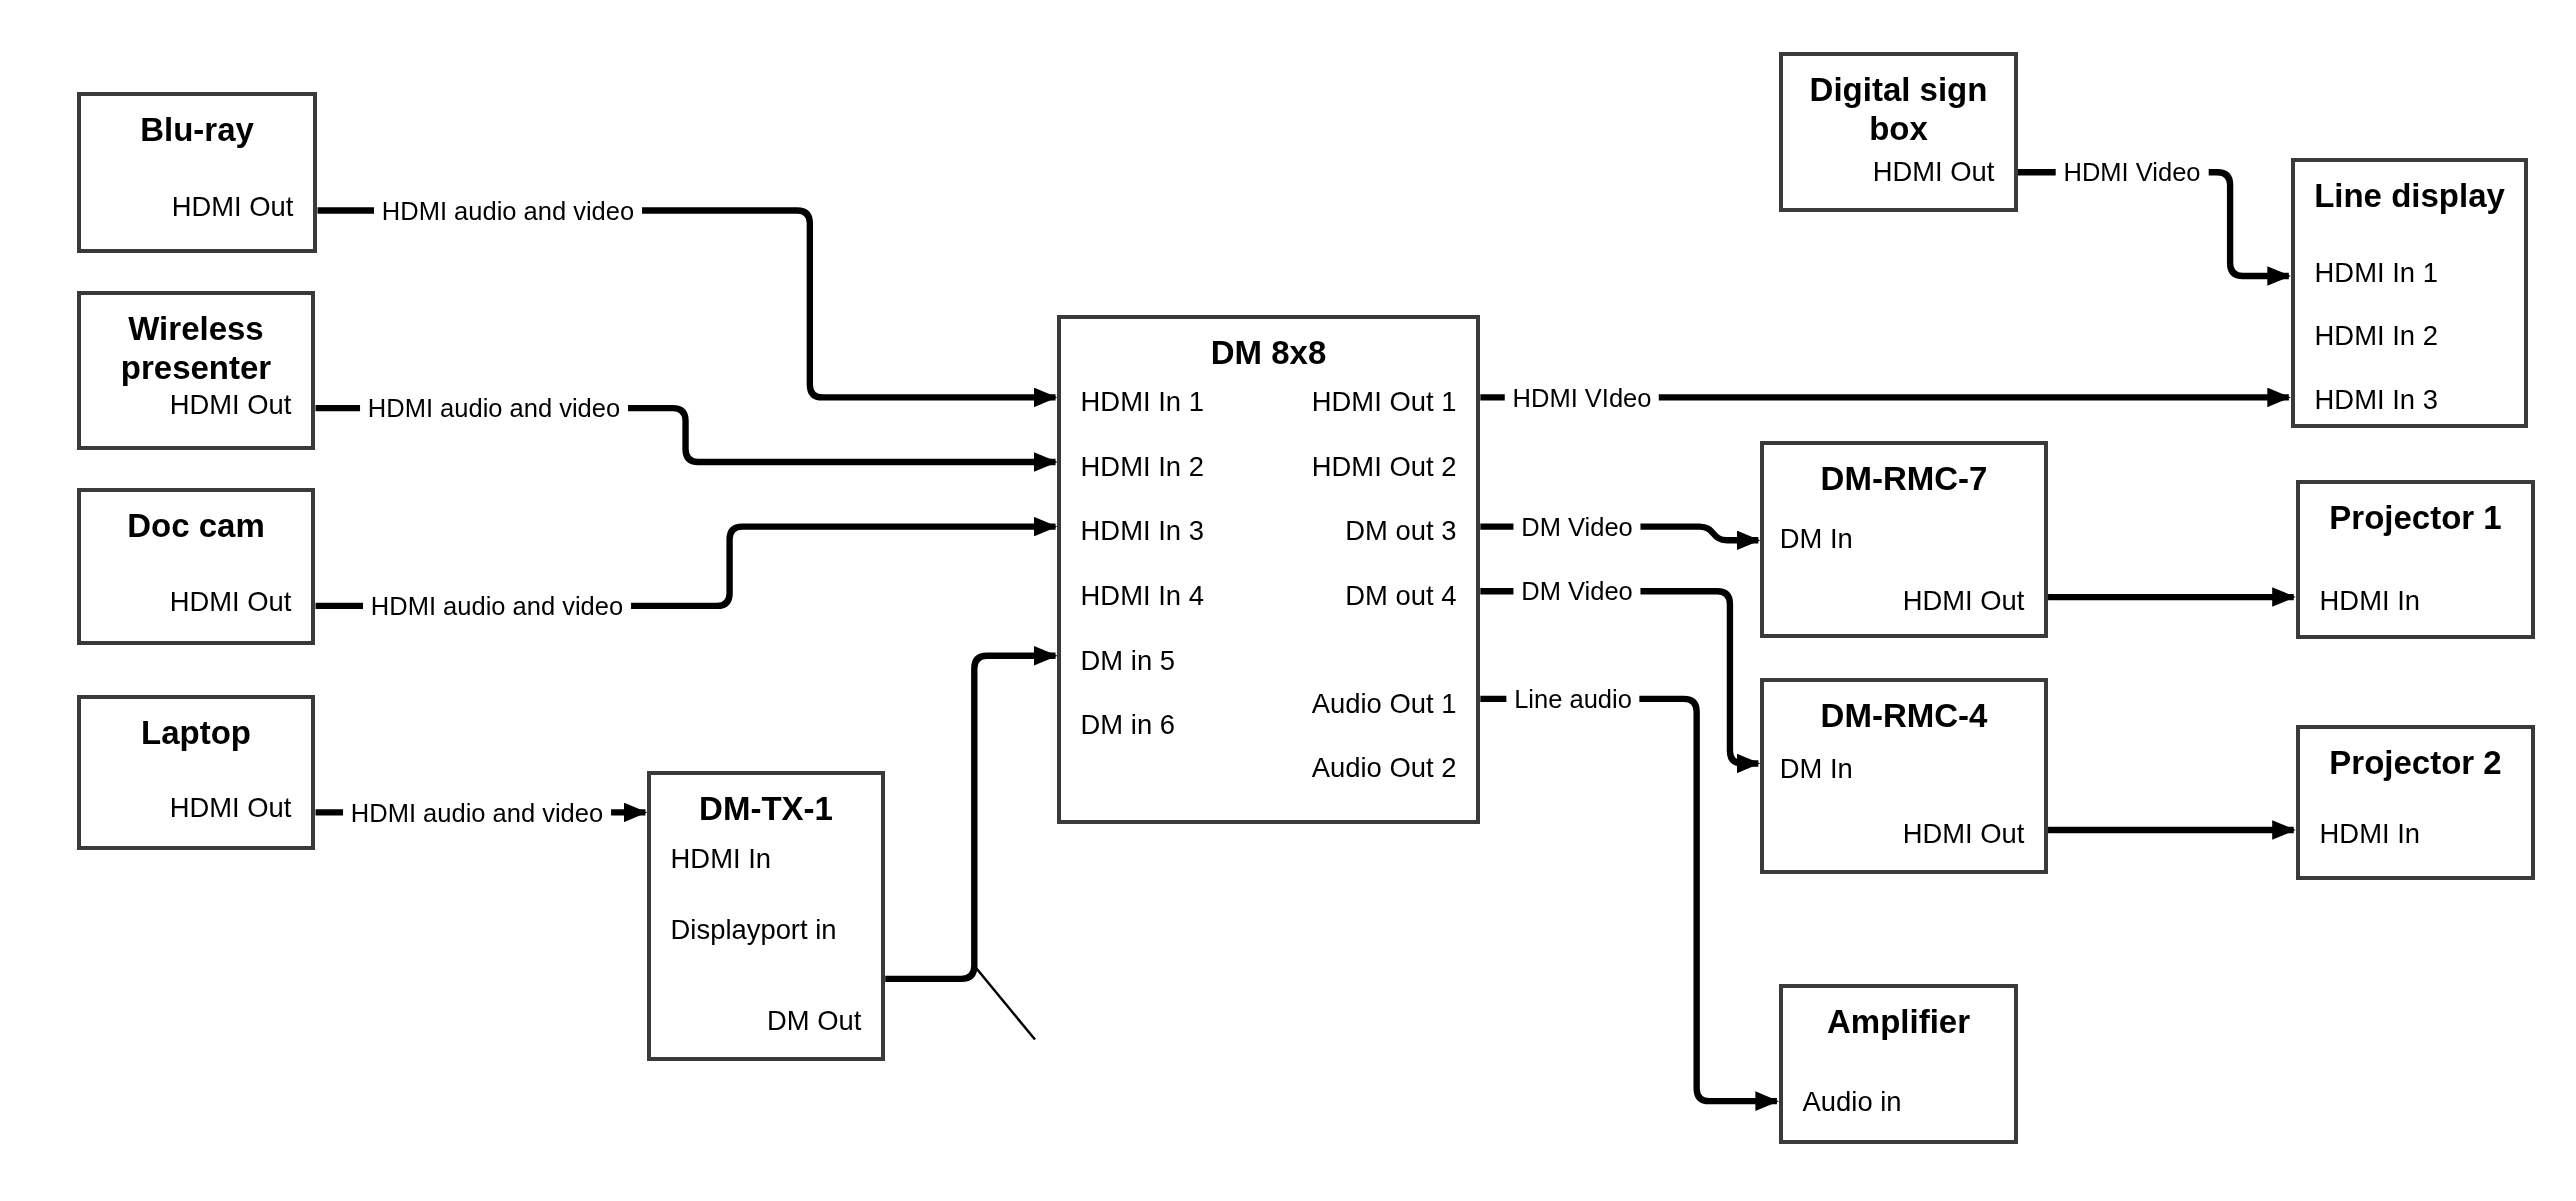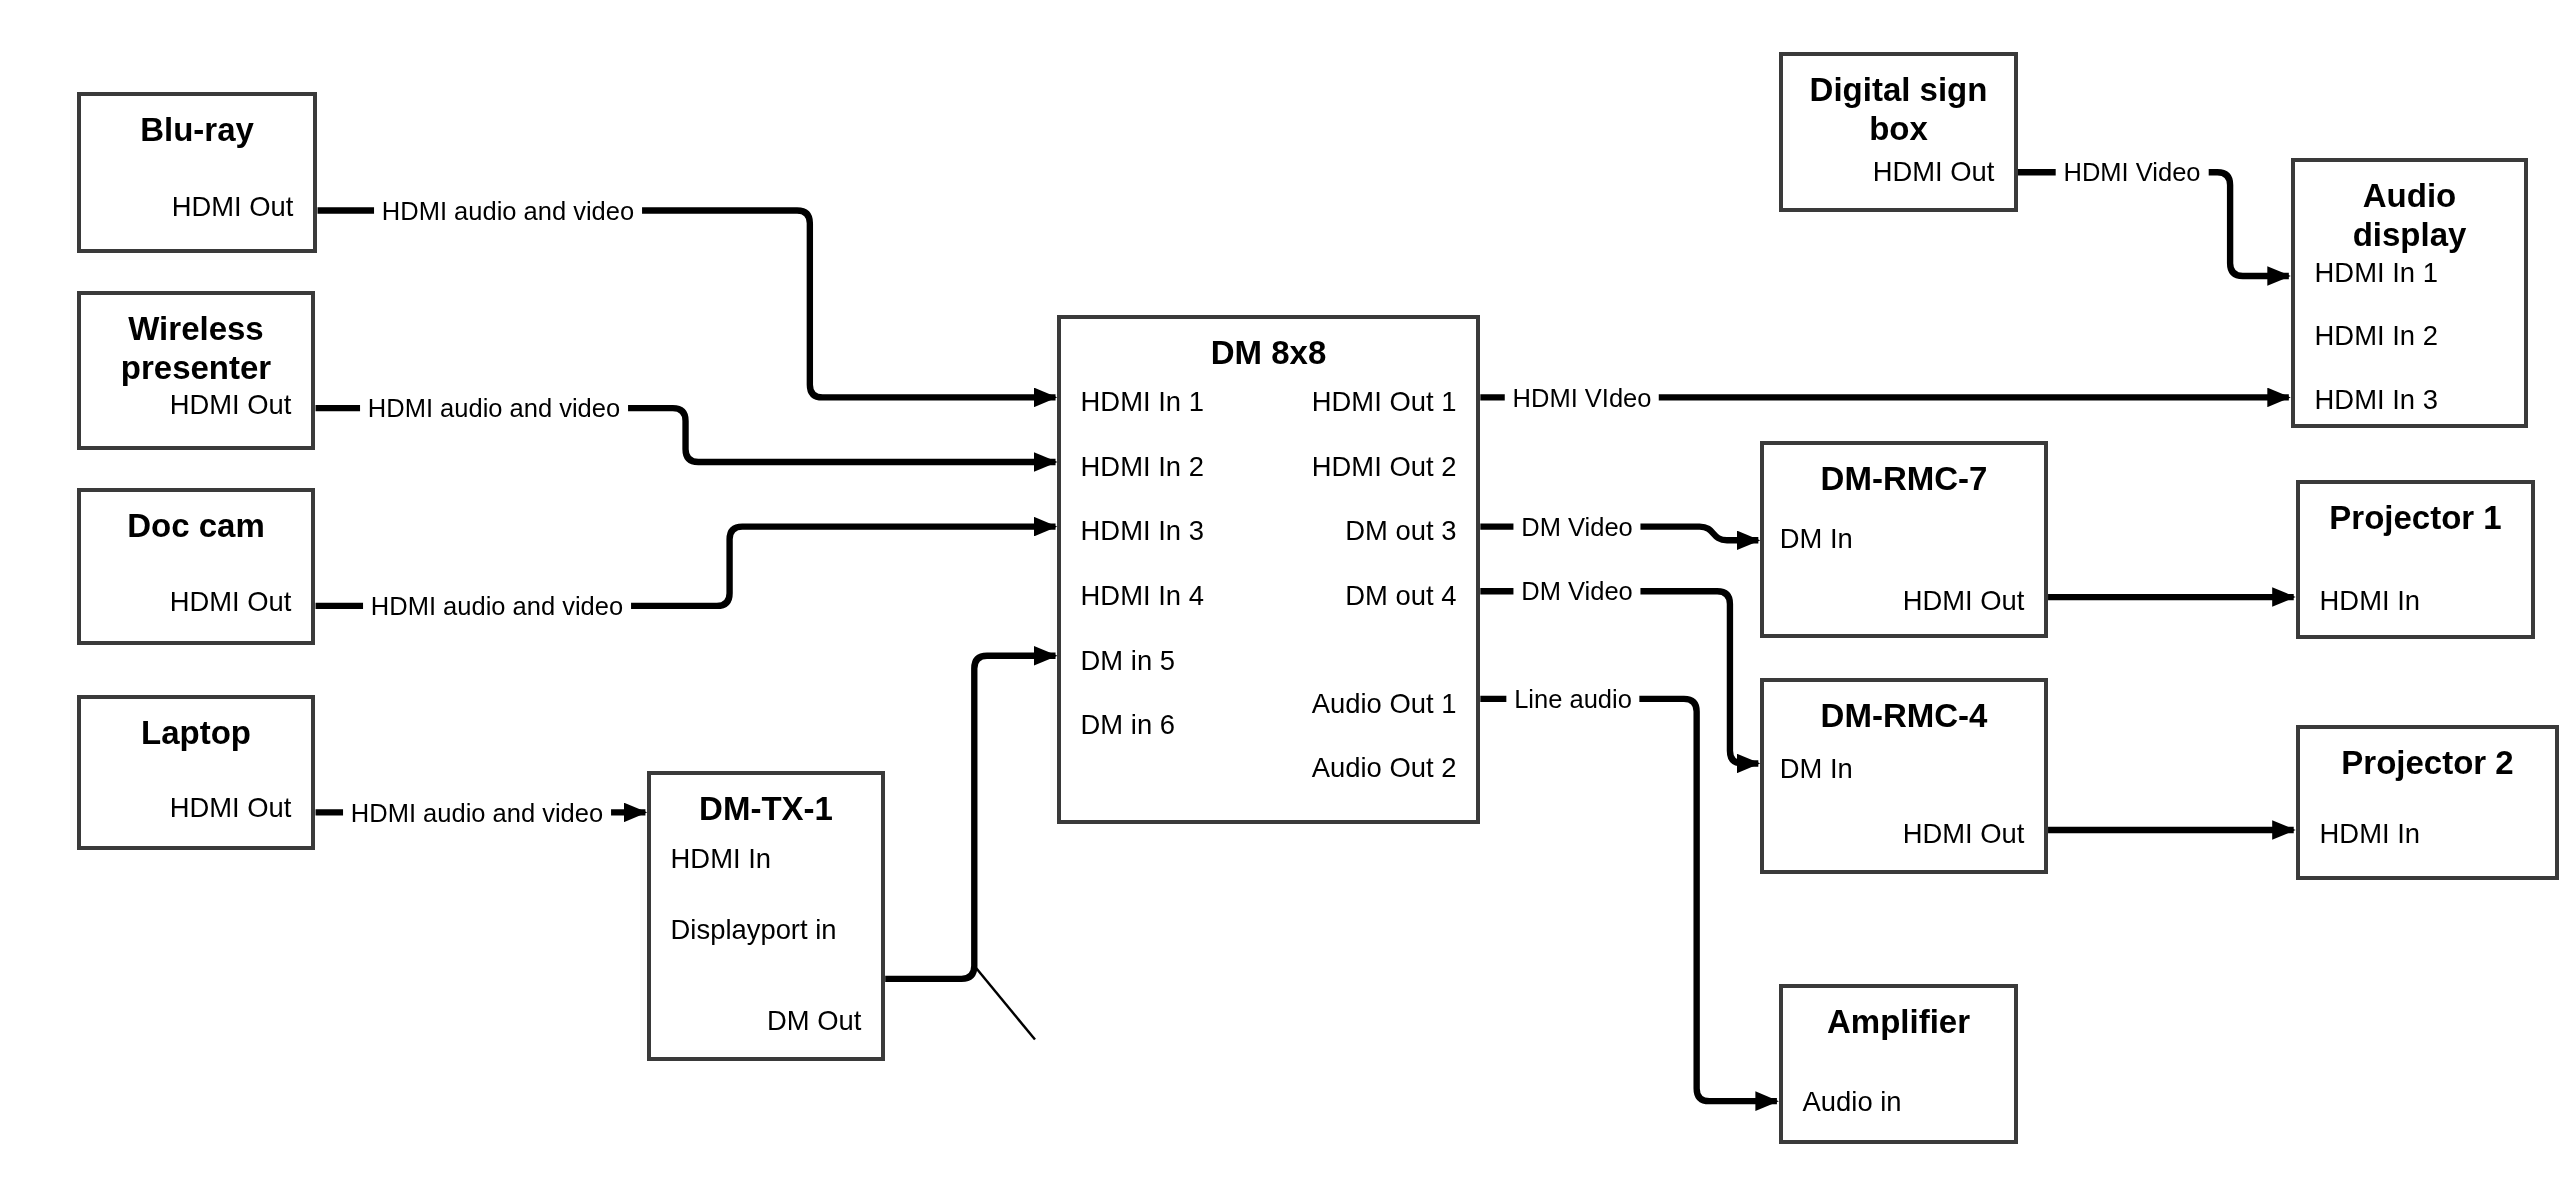--- a/index.html
+++ b/index.html
@@ -94,21 +94,21 @@
     <span class="port right" style="top:384px;">Audio Out 1</span>
     <span class="port right" style="top:448px;">Audio Out 2</span>
   </div>
 
   <div class="box" style="left:1779px;top:52px;width:239px;height:160px;">
     <div class="title"><span class="inner">Digital sign box</span></div>
     <span class="port right" style="top:115px;">HDMI Out</span>
   </div>
 
   <div class="box" style="left:2291px;top:158px;width:237px;height:270px;">
-    <div class="title"><span class="inner">Audio display</span></div>
+    <div class="title"><span class="inner">Line display</span></div>
     <span class="port left" style="top:110px;">HDMI In 1</span>
     <span class="port left" style="top:173px;">HDMI In 2</span>
     <span class="port left" style="top:237px;">HDMI In 3</span>
   </div>
 
   <div class="box" style="left:1760px;top:441px;width:288px;height:197px;">
     <div class="title"><span class="inner">DM-RMC-7</span></div>
     <span class="port left" style="left:15.7px;top:93px;">DM In</span>
     <span class="port right" style="top:155px;">HDMI Out</span>
   </div>
@@ -117,21 +117,21 @@
     <div class="title"><span class="inner">Projector 1</span></div>
     <span class="port left" style="top:116px;">HDMI In</span>
   </div>
 
   <div class="box" style="left:1760px;top:678px;width:288px;height:196px;">
     <div class="title"><span class="inner">DM-RMC-4</span></div>
     <span class="port left" style="left:15.7px;top:86px;">DM In</span>
     <span class="port right" style="top:151px;">HDMI Out</span>
   </div>
 
-  <div class="box" style="left:2296px;top:725px;width:263px;height:155px;">
+  <div class="box" style="left:2296px;top:725px;width:239px;height:155px;">
     <div class="title"><span class="inner">Projector 2</span></div>
     <span class="port left" style="top:104px;">HDMI In</span>
   </div>
 
   <div class="box" style="left:1779px;top:984px;width:239px;height:160px;">
     <div class="title"><span class="inner">Amplifier</span></div>
     <span class="port left" style="top:113px;">Audio in</span>
   </div>
 
   <div class="link-label" style="left:508px;top:211px;">HDMI audio and video</div>

